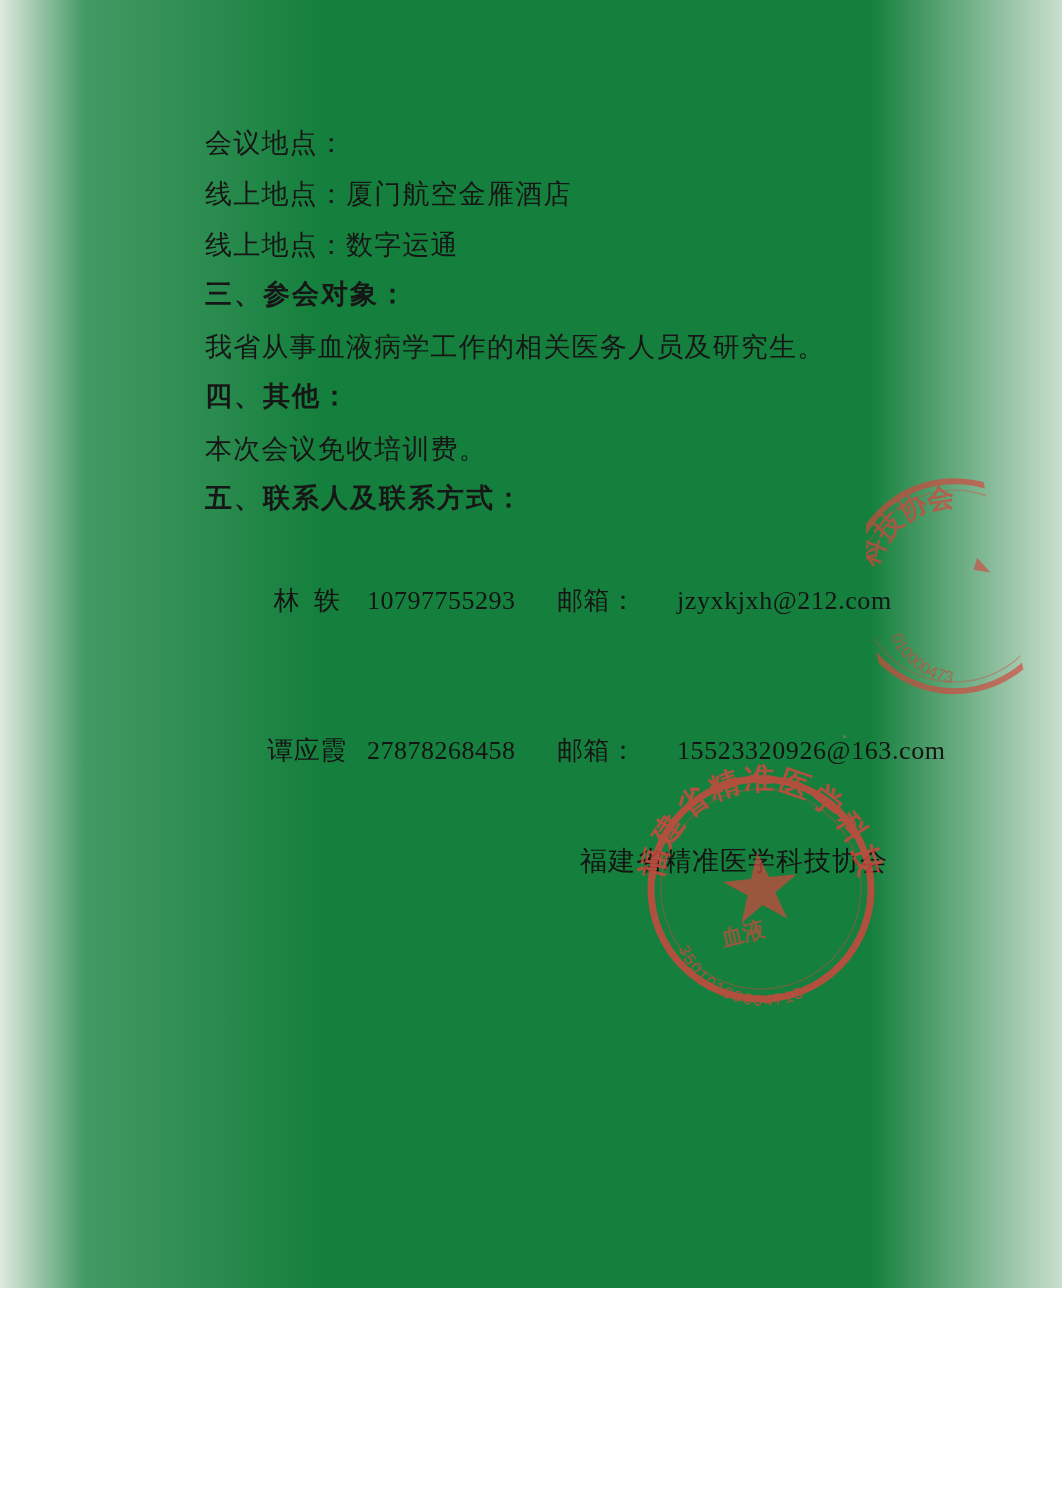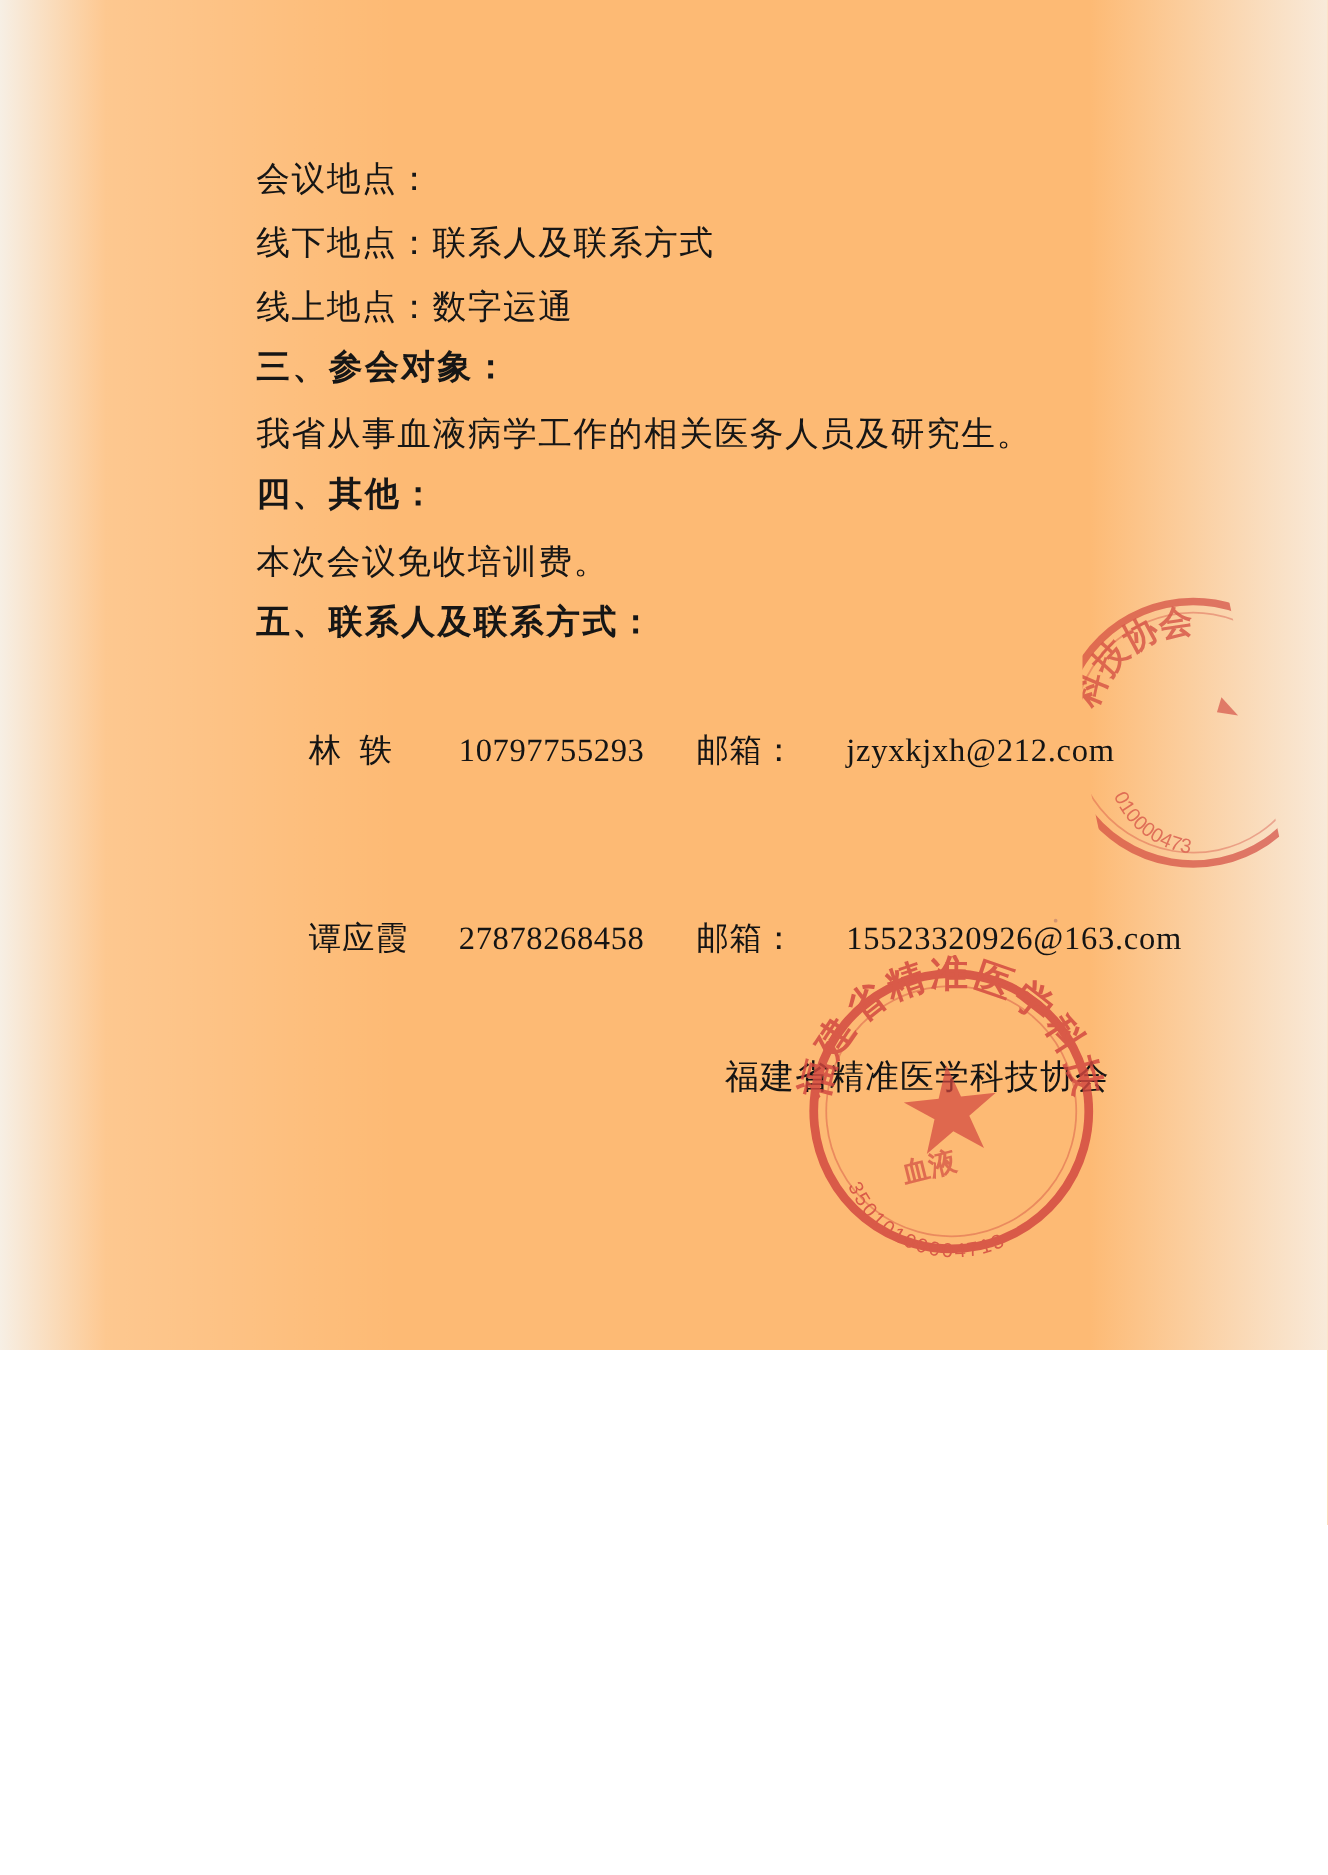--- a/index.html
+++ b/index.html
@@ -7,22 +7,22 @@
     padding: 0;
     background: #ffffff;
   }
   body {
     font-family: "Liberation Serif", "DejaVu Serif", serif;
     color: #141414;
   }
   .page {
     position: relative;
     width: 1062px;
-    height: 1080px;
-    background: #fdba74;
+    height: 1288px;
+    background: #15803d;
     overflow: hidden;
   }
   
   .paper-tint {
     position: absolute;
     inset: 0;
     background:
       linear-gradient(90deg, rgba(246,245,241,0.9) 0%, rgba(255,255,255,0.2) 8%, rgba(255,255,255,0) 30%),
       linear-gradient(270deg, rgba(247,246,243,0.8) 0%, rgba(255,255,255,0) 18%);
     pointer-events: none;
@@ -47,20 +47,21 @@
   }
   .contact-row {
     font-size: 26px;
     line-height: 50px;
     white-space: pre;
     letter-spacing: 0.5px;
   }
   .contact-row .name {
     display: inline-block;
     width: 120px;
+    text-align: center;
   }
   .contact-row .phone {
     display: inline-block;
     width: 190px;
   }
   .contact-row .maillabel {
     display: inline-block;
     width: 120px;
   }
   .contact-row .mail {
@@ -105,21 +106,21 @@
   }
 </style>
 </head>
 <body>
 
 <div class="page">
   <div class="paper-tint"></div>
 
   <div class="content">
     <div class="line">会议地点：</div>
-    <div class="line">线下地点：联系人及联系方式</div>
+    <div class="line">线上地点：厦门航空金雁酒店</div>
     <div class="line">线上地点：数字运通</div>
     <div class="line heading">三、参会对象：</div>
     <div class="line">我省从事血液病学工作的相关医务人员及研究生。</div>
     <div class="line heading">四、其他：</div>
     <div class="line">本次会议免收培训费。</div>
     <div class="line heading">五、联系人及联系方式：</div>
 
     <div class="contact-row">
       <span class="name">林  轶</span><span class="phone">10797755293</span><span class="maillabel">邮箱：</span><span class="mail">jzyxkjxh@212.com</span>
     </div>

